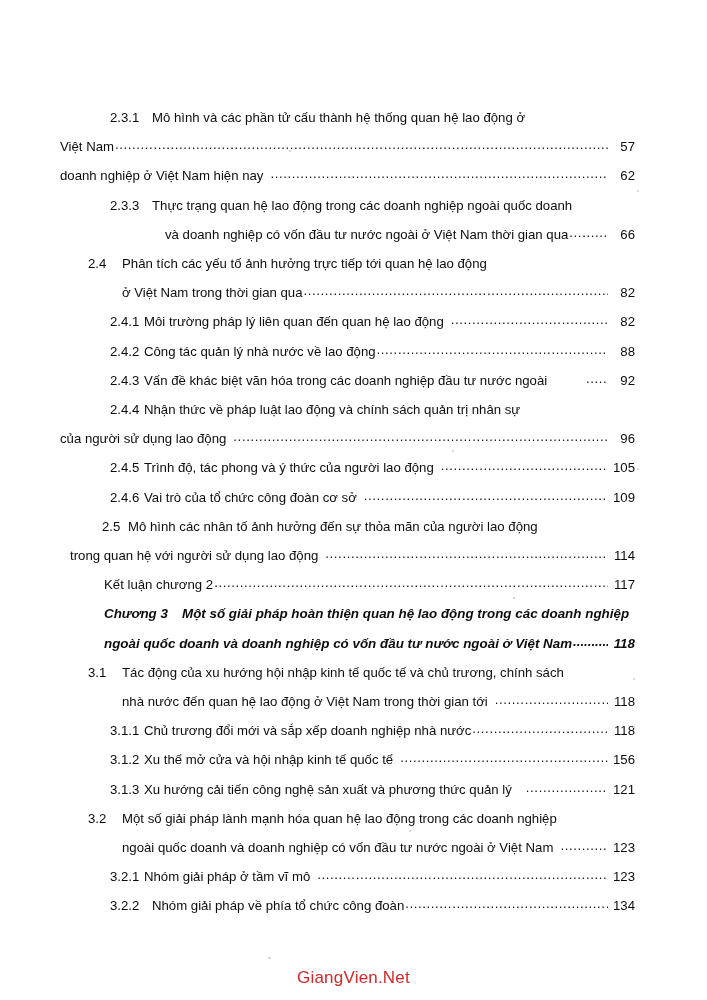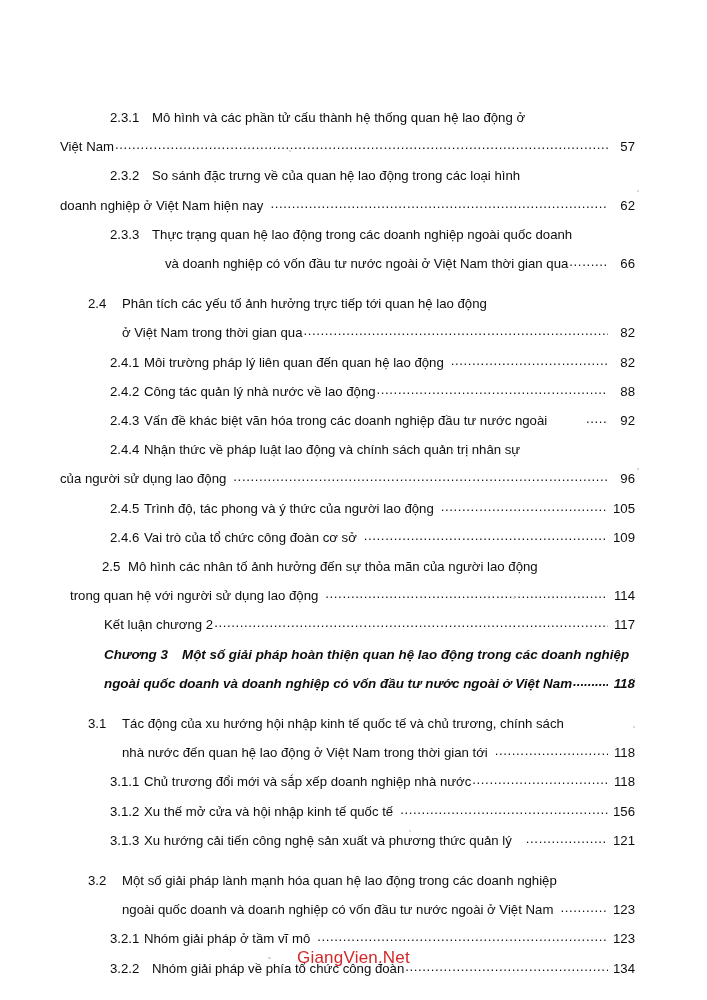--- a/index.html
+++ b/index.html
@@ -22,21 +22,21 @@
   .toc {
     position: absolute;
     left: 0;
     top: 0;
     width: 707px;
   }
 
   
   .entry {
     display: flex;
-    align-items: flex-end;
+    align-items: center;
     font-size: 13.2px;
     line-height: 29.2px;
     white-space: nowrap;
     padding-right: 72px; 
   }
   .entry .num-label {
     flex: 0 0 auto;
   }
   .entry .title {
     flex: 0 0 auto;
@@ -68,21 +68,21 @@
   .entry.gap-wide .leader { margin-left: 14px; }
   .entry.short-lead .leader { flex: 0 0 auto; width: 22px; margin-left: 34px; }
   .entry.short-lead .title { flex: 1 1 auto; }
 
   
   .lvl-sub3   { padding-left: 110px; }  
   .lvl-sub3 .num-label { width: 42px; }
   .lvl-sub3.tight .num-label { width: 34px; }
 
   .lvl-sub2   { padding-left: 88px; }   
-  .lvl-sub2 .num-label { width: 34px; margin-top: 11px; }
+  .lvl-sub2 .num-label { width: 34px; }
 
   .lvl-sub2b  { padding-left: 102px; }   
   .lvl-sub2b .num-label { width: 26px; }
 
   .lvl-top    { padding-left: 104px; }   
 
   
   .cont { padding-left: 60px; }
   .cont-a { padding-left: 148px; margin-left: 17px; }
   .cont-b { padding-left: 122px; }
@@ -93,21 +93,21 @@
     font-weight: bold;
     font-style: italic;
     font-size: 13.4px;
   }
   .chapter .leader::before { letter-spacing: 0px; }
 
   
   .watermark {
     position: absolute;
     left: 0;
-    top: 948px;
+    top: 968px;
     width: 707px;
     text-align: center;
     font-family: "Liberation Sans", sans-serif;
     font-size: 17px;
     color: #d42828;
     letter-spacing: 0.2px;
   }
 
   .speck {
     position: absolute;
@@ -124,24 +124,20 @@
     <div class="entry lvl-sub3 no-leader" style="margin-top:103px;">
       <span class="num-label">2.3.1</span>
       <span class="title">Mô hình và các phần tử cấu thành hệ thống quan hệ lao động ở</span>
     </div>
     <div class="entry cont">
       <span class="title">Việt Nam</span>
       <span class="leader"></span>
       <span class="pageno">57</span>
     </div>
 
-    <div class="entry lvl-sub3 no-leader">
-      <span class="num-label">2.3.2</span>
-      <span class="title">So sánh đặc trưng về của quan hệ lao động trong các loại hình</span>
-    </div>
     <div class="entry cont gap-lead">
       <span class="title">doanh nghiệp ở Việt Nam hiện nay</span>
       <span class="leader"></span>
       <span class="pageno">62</span>
     </div>
 
     <div class="entry lvl-sub3 no-leader">
       <span class="num-label">2.3.3</span>
       <span class="title">Thực trạng quan hệ lao động trong các doanh nghiệp ngoài quốc doanh</span>
     </div>

